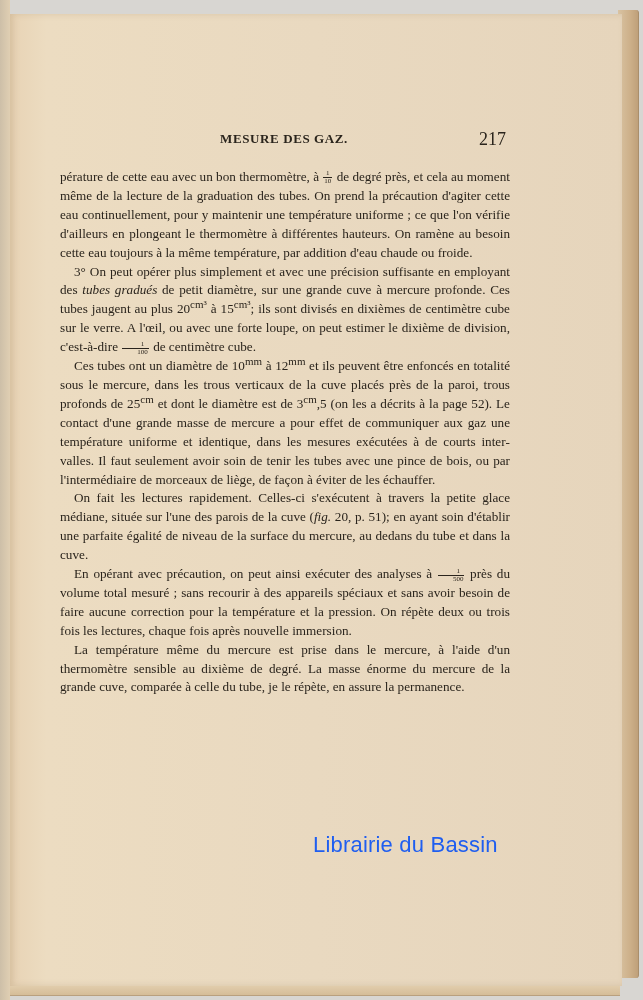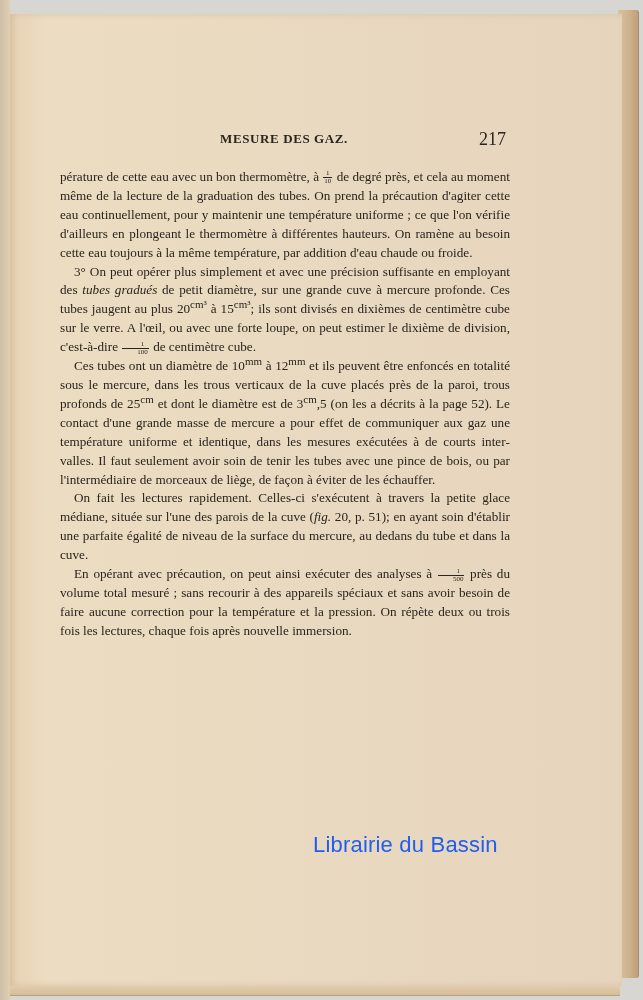--- a/index.html
+++ b/index.html
@@ -116,15 +116,16 @@
   <div class="running-title">MESURE DES GAZ.</div>
   <div class="page-number">217</div>
 </div>
 
 <div class="body-text">
   <p class="first">pérature de cette eau avec un bon thermomètre, à <span class="frac"><span class="num">1</span><span class="den">10</span></span> de degré près, et cela au moment même de la lecture de la graduation des tubes. On prend la précaution d'agiter cette eau continuellement, pour y maintenir une température uniforme ; ce que l'on vérifie d'ailleurs en plongeant le thermomètre à différentes hauteurs. On ramène au besoin cette eau toujours à la même température, par addition d'eau chaude ou froide.</p>
   <p>3° On peut opérer plus simplement et avec une précision suffisante en employant des <em>tubes gradués</em> de petit diamètre, sur une grande cuve à mercure profonde. Ces tubes jaugent au plus 20<sup>cm³</sup> à 15<sup>cm³</sup>; ils sont divisés en dixièmes de centimètre cube sur le verre. A l'œil, ou avec une forte loupe, on peut estimer le dixième de division, c'est-à-dire <span class="frac"><span class="num">1</span><span class="den">100</span></span> de centimètre cube.</p>
   <p>Ces tubes ont un diamètre de 10<sup>mm</sup> à 12<sup>mm</sup> et ils peuvent être en­foncés en totalité sous le mercure, dans les trous verticaux de la cuve placés près de la paroi, trous profonds de 25<sup>cm</sup> et dont le diamètre est de 3<sup>cm</sup>,5 (on les a décrits à la page 52). Le contact d'une grande masse de mercure a pour effet de communiquer aux gaz une température uniforme et identique, dans les mesures exécutées à de courts inter­valles. Il faut seulement avoir soin de tenir les tubes avec une pince de bois, ou par l'intermédiaire de morceaux de liège, de façon à éviter de les échauffer.</p>
   <p>On fait les lectures rapidement. Celles-ci s'exécutent à travers la petite glace médiane, située sur l'une des parois de la cuve (<em>fig.</em> 20, p. 51); en ayant soin d'établir une parfaite égalité de niveau de la surface du mercure, au dedans du tube et dans la cuve.</p>
   <p>En opérant avec précaution, on peut ainsi exécuter des analyses à <span class="frac"><span class="num">1</span><span class="den">500</span></span> près du volume total mesuré ; sans recourir à des appareils spé­ciaux et sans avoir besoin de faire aucune correction pour la tem­pérature et la pression. On répète deux ou trois fois les lectures, chaque fois après nouvelle immersion.</p>
+  <p>La température même du mercure est prise dans le mercure, à l'aide d'un thermomètre sensible au dixième de degré. La masse énorme du mercure de la grande cuve, comparée à celle du tube, je le répète, en assure la permanence.</p>
 </div>
 
 <div class="watermark">Librairie du Bassin</div>
 
 </body></html>

